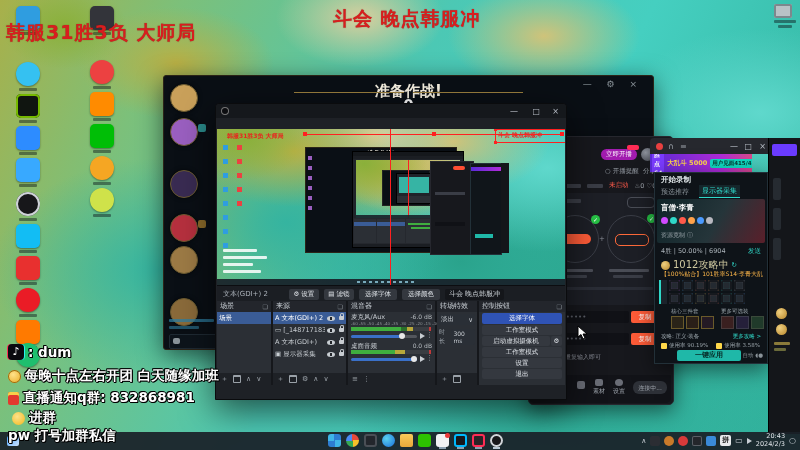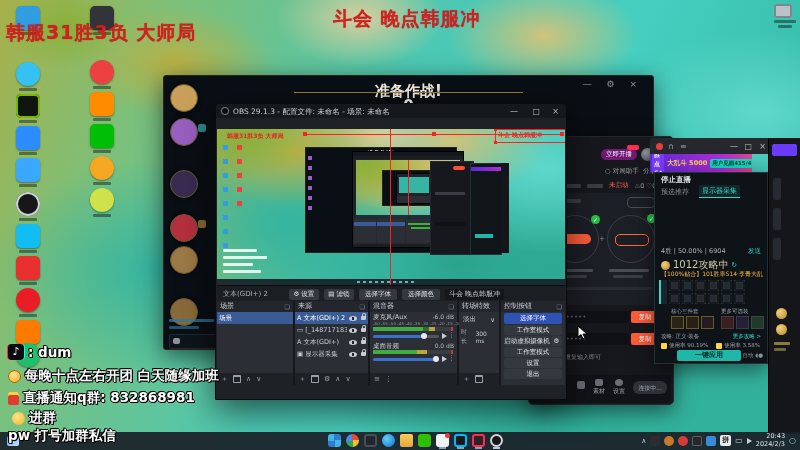--- a/index.html
+++ b/index.html
@@ -147,25 +147,25 @@
   <div class="abs" style="left:34px;top:144px;width:8px;height:8px;background:#8a6a2a;border-radius:2px"></div>
 
   <div class="abs" style="left:5px;top:243px;width:45px;height:3px;background:#2e7ea0;opacity:.75;border-radius:1px"></div>
   <div class="abs" style="left:5px;top:250px;width:30px;height:3px;background:#2e7ea0;opacity:.6;border-radius:1px"></div>
   <div class="abs" style="left:5px;top:258px;width:46px;height:13px;background:#0d141b;border:1px solid #1f2a33;border-radius:2px">
     <span class="abs" style="left:3px;top:3px;width:7px;height:6px;background:#8a9399;border-radius:2px"></span>
   </div>
 </div>
 
 <div class="abs" style="left:528px;top:136px;width:144px;height:267px;background:#17181d;border:1px solid #26272e;border-radius:5px;box-shadow:0 6px 20px rgba(0,0,0,.5);z-index:2">
-  <div class="abs" style="left:72px;top:12px;width:36px;height:11px;background:#701a75;border-radius:6px;color:#fff;font-size:6.5px;line-height:11px;text-align:center">立即开播</div>
+  <div class="abs" style="left:72px;top:12px;width:36px;height:11px;background:#a21caf;border-radius:6px;color:#fff;font-size:6.5px;line-height:11px;text-align:center">立即开播</div>
   <div class="abs" style="left:98px;top:8px;width:12px;height:5px;background:#ff2c55;border-radius:2px"></div>
   <div class="abs" style="left:112px;top:11px;width:13px;height:13px;border-radius:50%;background:radial-gradient(circle at 35% 35%,#8a8f99,#3a3d46)"></div>
   <div class="abs ctext" style="left:76px;top:30px;white-space:nowrap">
-    <span>○</span> <span>对局助手</span>&nbsp;&nbsp;<span>分享</span>
+    <span>○</span> <span>开播提醒</span>&nbsp;&nbsp;<span>分享</span>
   </div>
   <div class="abs" style="left:36px;top:44px;display:flex;gap:6px;align-items:center">
     <span style="width:16px;height:4px;background:#3a3d46;border-radius:1px"></span>
     <span style="width:16px;height:4px;background:#3a3d46;border-radius:1px"></span>
     <span style="color:#ff5a4a;font-size:6.5px">未启动</span>
     <span class="ctext">♨0 ♡0</span>
   </div>
   <div class="abs" style="left:12px;top:56px;width:120px;height:112px;background:#1d1f26;border-radius:4px">
     <div class="abs" style="left:6px;top:6px;width:34px;height:4px;background:#3a3d46;border-radius:1px"></div>
     <div class="abs" style="left:86px;top:4px;width:26px;height:9px;border:1px solid #4a4d56;border-radius:4px"></div>
@@ -204,23 +204,35 @@
   <span class="abs" style="right:34px;top:4px;color:#b8bec6;font-size:8px">—</span>
   <span class="abs" style="right:20px;top:4px;color:#b8bec6;font-size:8px">□</span>
   <span class="abs" style="right:6px;top:4px;color:#b8bec6;font-size:8px">×</span>
 </div>
 <div class="abs" style="left:650px;top:154px;width:98px;height:18px;background:linear-gradient(90deg,#5a2bd8,#b02bd8 70%,#d84a8a);z-index:3;overflow:hidden;display:flex;align-items:center;gap:3px;padding:0 2px">
   <span class="chip" style="background:#7a3bff;color:#fff;font-size:6px;padding:1px 2px">胜点64</span>
   <span style="color:#ffd84a;font-size:6.5px;font-weight:bold;white-space:nowrap">大乱斗 5000</span>
   <span class="chip" style="background:#10d8c0;color:#05362f;font-size:5.5px;padding:1px 2px;white-space:nowrap">用户见面415/415</span>
 </div>
 <div class="abs" style="left:654px;top:172px;width:112px;height:190px;background:#0e1318;border:1px solid #223038;box-shadow:0 6px 20px rgba(0,0,0,.5);z-index:3">
-  <div class="abs" style="left:6px;top:2px;color:#dfe6e8;font-size:7.5px;font-weight:bold">停止直播</div>
+  <div class="abs" style="left:6px;top:2px;color:#dfe6e8;font-size:7.5px;font-weight:bold">开始录制</div>
   <div class="abs" style="left:6px;top:14px;color:#8a9399;font-size:7px">预选推荐</div>
   <div class="abs" style="left:44px;top:12px;background:#15262b;color:#2fd8c8;font-size:7px;padding:1px 3px;border-bottom:1px solid #2fd8c8">显示器采集</div>
+  <div class="abs" style="left:2px;top:26px;width:108px;height:44px;background:linear-gradient(120deg,#0f2428,#25353a 55%,#5a1f2a);border-radius:2px">
+    <div class="abs" style="left:4px;top:4px;color:#fff;font-size:7.5px;font-weight:bold">盲僧·李青</div>
+    <div class="abs" style="left:4px;top:18px;display:flex;gap:2px">
+      <span style="width:7px;height:7px;border-radius:50%;background:#d04aff"></span>
+      <span style="width:7px;height:7px;border-radius:50%;background:#2fd8c8"></span>
+      <span style="width:7px;height:7px;border-radius:50%;background:#ff5a4a"></span>
+      <span style="width:7px;height:7px;border-radius:50%;background:#ffa24a"></span>
+      <span style="width:7px;height:7px;border-radius:50%;background:#4a9aff"></span>
+      <span style="width:7px;height:7px;border-radius:50%;background:#b8b8c0"></span>
+    </div>
+    <div class="abs htxt" style="left:4px;top:32px"><span>资源克制</span> ⓘ</div>
+  </div>
   <div class="abs" style="left:6px;top:74px;color:#aab2b8;font-size:6.5px">4胜 | 50.00% | 6904</div>
   <div class="abs" style="right:6px;top:74px;color:#2fd8c8;font-size:6.5px">发送</div>
   <div class="abs" style="left:6px;top:85px;display:flex;align-items:center;gap:3px">
     <span style="width:9px;height:9px;border-radius:50%;background:radial-gradient(circle at 35% 35%,#f0d080,#b8862a)"></span>
     <span style="color:#cfc9a0;font-size:10px">1012攻略中</span>
     <span style="color:#2fd8c8;font-size:6.5px">↻</span>
   </div>
   <div class="abs" style="left:6px;top:97px;width:102px;color:#ffb84a;font-size:6px;white-space:nowrap;overflow:hidden">【100%贴合】101胜率S14·李青大乱斗攻略</div>
   <div class="abs" style="left:4px;top:107px;width:6px;height:24px;background:#1b232b;border-left:2px solid #2fd8c8"></div>
   <div class="abs" style="left:14px;top:107px;display:grid;grid-template-columns:repeat(6,11px);gap:2px">
@@ -269,21 +281,20 @@
   <div class="abs" style="left:7px;top:170px;width:11px;height:11px;border-radius:50%;background:radial-gradient(circle at 35% 35%,#f0d080,#b8862a)"></div>
   <div class="abs" style="left:7px;top:186px;width:11px;height:11px;border-radius:50%;background:radial-gradient(circle at 35% 35%,#f0d080,#b8862a)"></div>
   <div class="abs" style="left:5px;top:204px;width:16px;height:3px;background:#8a7a3a;border-radius:1px"></div>
   <div class="abs" style="left:5px;top:210px;width:12px;height:3px;background:#6a6a3a;border-radius:1px"></div>
 </div>
 
 <div class="abs" style="left:215px;top:103px;width:350px;height:295px;background:#1e2126;border:1px solid #0a0b0d;border-radius:4px 4px 0 0;box-shadow:0 10px 34px rgba(0,0,0,.6);z-index:5">
 
   <div class="abs" style="left:0;right:0;top:0;height:14px;background:#15181c;border-radius:4px 4px 0 0">
     <span class="abs" style="left:5px;top:3px;width:8px;height:8px;border-radius:50%;background:#0c0d10;box-shadow:inset 0 0 0 1px #777"></span>
-    <span class="abs" style="left:17px;top:3px;color:#c9ced4;font-size:7.5px;white-space:nowrap">OBS 29.1.3 - 配置文件: 未命名 - 场景: 未命名</span>
     <span class="abs" style="right:48px;top:3px;color:#b8bec6;font-size:8px">—</span>
     <span class="abs" style="right:26px;top:3px;color:#b8bec6;font-size:8px">□</span>
     <span class="abs" style="right:7px;top:3px;color:#b8bec6;font-size:8px">×</span>
   </div>
 
 
   <div class="abs wp" style="left:1px;top:25px;width:348px;height:156px;overflow:hidden">
     <div class="abs minired" style="left:10px;top:3px">韩服31胜3负 大师局</div>
 
     <div class="abs" style="left:6px;top:16px;width:5px;height:110px;background:repeating-linear-gradient(#2f9de0 0 5px,transparent 5px 14px)"></div>
@@ -363,21 +374,21 @@
     <span style="color:#aab0b8;font-size:7px;white-space:nowrap">文本(GDI+) 2</span>
     <span class="obsbtn" style="width:30px;height:11px;margin-left:16px"><span>⚙</span>&nbsp;<span>设置</span></span>
     <span class="obsbtn" style="width:30px;height:11px"><span>▤</span>&nbsp;<span>滤镜</span></span>
     <span class="obsbtn" style="width:38px;height:11px">选择字体</span>
     <span class="obsbtn" style="width:38px;height:11px">选择颜色</span>
     <span style="background:#14161a;color:#c8cdd2;font-size:7px;height:11px;line-height:11px;padding:0 4px;border-radius:2px;white-space:nowrap">斗会 晚点韩服冲</span>
   </div>
 
   <div class="abs" style="left:1px;right:1px;top:197px;height:84px;background:#15171b;display:flex;gap:2px">
 
-    <div class="dock" style="width:76px">
+    <div class="dock" style="width:54px">
       <div class="dockhead">
           <span>场景</span>
           <span class="dockfloat">❏</span>
         </div>
       <div class="srow" style="background:#3a5c96;color:#fff">
           <span>场景</span>
         </div>
       <div class="docktool">
         <span>＋</span>
         <span class="i-trash"></span>

